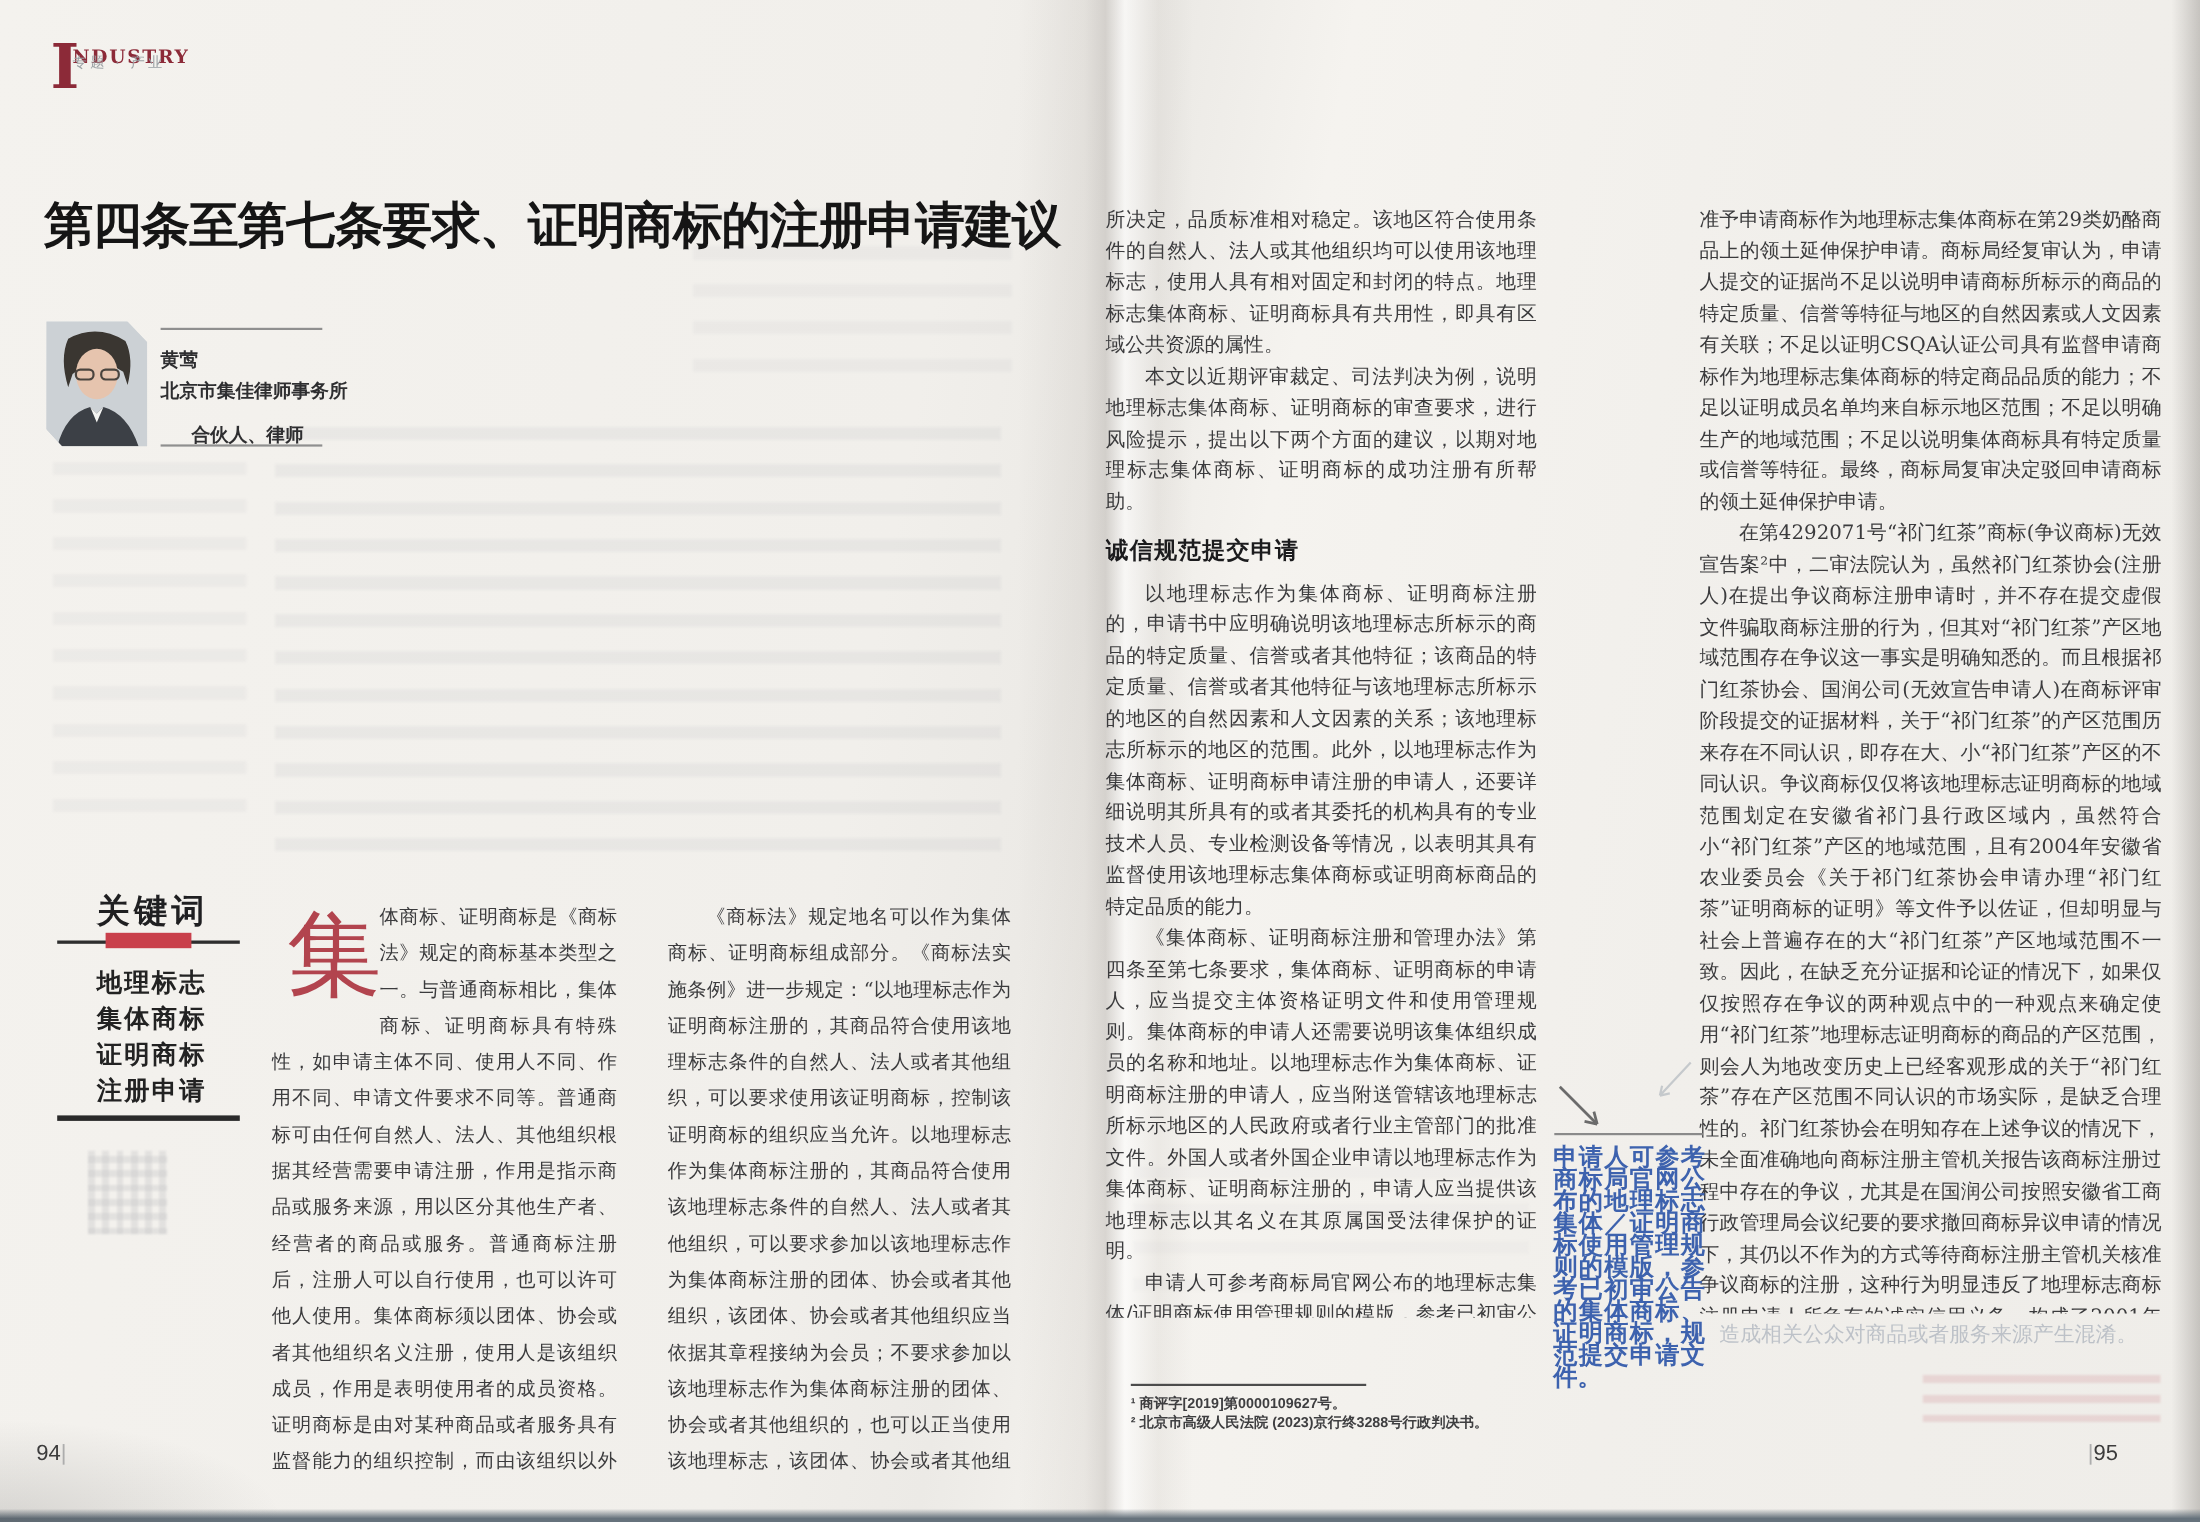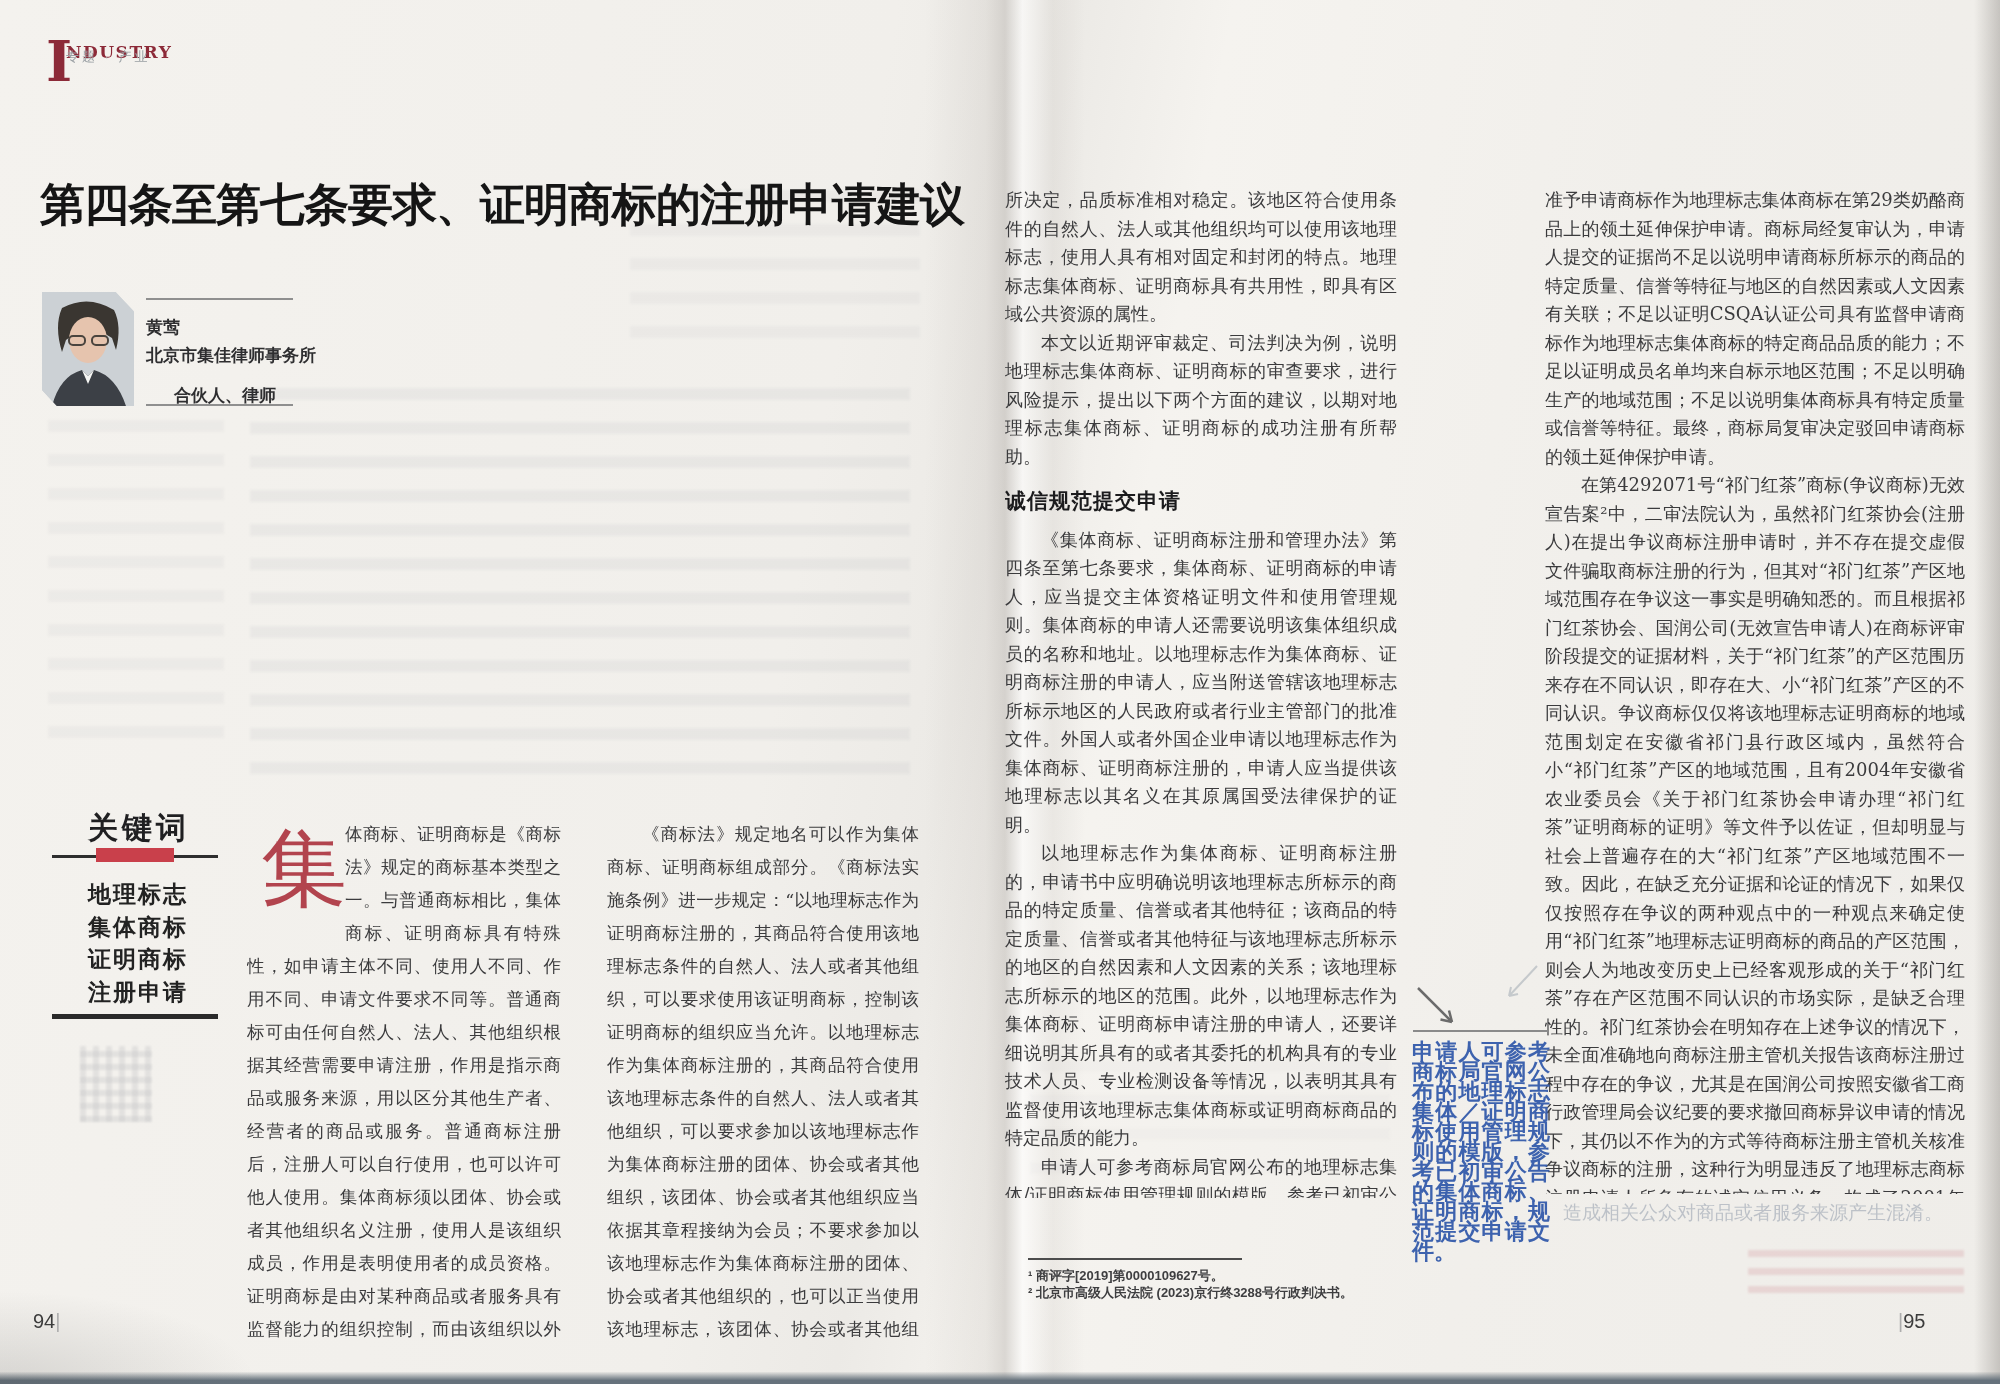--- a/index.html
+++ b/index.html
@@ -142,22 +142,22 @@
 
   <div class="abs col col-left c2">
     <p class="indent">《商标法》规定地名可以作为集体商标、证明商标组成部分。《商标法实施条例》进一步规定：“以地理标志作为证明商标注册的，其商品符合使用该地理标志条件的自然人、法人或者其他组织，可以要求使用该证明商标，控制该证明商标的组织应当允许。以地理标志作为集体商标注册的，其商品符合使用该地理标志条件的自然人、法人或者其他组织，可以要求参加以该地理标志作为集体商标注册的团体、协会或者其他组织，该团体、协会或者其他组织应当依据其章程接纳为会员；不要求参加以该地理标志作为集体商标注册的团体、协会或者其他组织的，也可以正当使用该地理标志，该团体、协会或者其他组织无权禁止。”</p>
 
   </div>
 
   <div class="abs col col-right c3">
     <p>所决定，品质标准相对稳定。该地区符合使用条件的自然人、法人或其他组织均可以使用该地理标志，使用人具有相对固定和封闭的特点。地理标志集体商标、证明商标具有共用性，即具有区域公共资源的属性。</p>
     <p class="indent">本文以近期评审裁定、司法判决为例，说明地理标志集体商标、证明商标的审查要求，进行风险提示，提出以下两个方面的建议，以期对地理标志集体商标、证明商标的成功注册有所帮助。</p>
     <h2 class="sec-heading">诚信规范提交申请</h2>
+    <p class="indent">以地理标志作为集体商标、证明商标注册的，申请书中应明确说明该地理标志所标示的商品的特定质量、信誉或者其他特征；该商品的特定质量、信誉或者其他特征与该地理标志所标示的地区的自然因素和人文因素的关系；该地理标志所标示的地区的范围。此外，以地理标志作为集体商标、证明商标申请注册的申请人，还要详细说明其所具有的或者其委托的机构具有的专业技术人员、专业检测设备等情况，以表明其具有监督使用该地理标志集体商标或证明商标商品的特定品质的能力。</p>
     <p class="indent">《集体商标、证明商标注册和管理办法》第四条至第七条要求，集体商标、证明商标的申请人，应当提交主体资格证明文件和使用管理规则。集体商标的申请人还需要说明该集体组织成员的名称和地址。以地理标志作为集体商标、证明商标注册的申请人，应当附送管辖该地理标志所标示地区的人民政府或者行业主管部门的批准文件。外国人或者外国企业申请以地理标志作为集体商标、证明商标注册的，申请人应当提供该地理标志以其名义在其原属国受法律保护的证明。</p>
-    <p class="indent">以地理标志作为集体商标、证明商标注册的，申请书中应明确说明该地理标志所标示的商品的特定质量、信誉或者其他特征；该商品的特定质量、信誉或者其他特征与该地理标志所标示的地区的自然因素和人文因素的关系；该地理标志所标示的地区的范围。此外，以地理标志作为集体商标、证明商标申请注册的申请人，还要详细说明其所具有的或者其委托的机构具有的专业技术人员、专业检测设备等情况，以表明其具有监督使用该地理标志集体商标或证明商标商品的特定品质的能力。</p>
     <p class="indent">申请人可参考商标局官网公布的地理标志集体/证明商标使用管理规则的模版，参考已初审公告的集体商标、证明商标，规范提交申请文件。</p>
 
   </div>
 
   <div class="abs col col-right c4">
     <p>准予申请商标作为地理标志集体商标在第29类奶酪商品上的领土延伸保护申请。商标局经复审认为，申请人提交的证据尚不足以说明申请商标所标示的商品的特定质量、信誉等特征与地区的自然因素或人文因素有关联；不足以证明CSQA认证公司具有监督申请商标作为地理标志集体商标的特定商品品质的能力；不足以证明成员名单均来自标示地区范围；不足以明确生产的地域范围；不足以说明集体商标具有特定质量或信誉等特征。最终，商标局复审决定驳回申请商标的领土延伸保护申请。</p>
     <p class="indent">在第4292071号“祁门红茶”商标(争议商标)无效宣告案²中，二审法院认为，虽然祁门红茶协会(注册人)在提出争议商标注册申请时，并不存在提交虚假文件骗取商标注册的行为，但其对“祁门红茶”产区地域范围存在争议这一事实是明确知悉的。而且根据祁门红茶协会、国润公司(无效宣告申请人)在商标评审阶段提交的证据材料，关于“祁门红茶”的产区范围历来存在不同认识，即存在大、小“祁门红茶”产区的不同认识。争议商标仅仅将该地理标志证明商标的地域范围划定在安徽省祁门县行政区域内，虽然符合小“祁门红茶”产区的地域范围，且有2004年安徽省农业委员会《关于祁门红茶协会申请办理“祁门红茶”证明商标的证明》等文件予以佐证，但却明显与社会上普遍存在的大“祁门红茶”产区地域范围不一致。因此，在缺乏充分证据和论证的情况下，如果仅仅按照存在争议的两种观点中的一种观点来确定使用“祁门红茶”地理标志证明商标的商品的产区范围，则会人为地改变历史上已经客观形成的关于“祁门红茶”存在产区范围不同认识的市场实际，是缺乏合理性的。祁门红茶协会在明知存在上述争议的情况下，未全面准确地向商标注册主管机关报告该商标注册过程中存在的争议，尤其是在国润公司按照安徽省工商行政管理局会议纪要的要求撤回商标异议申请的情况下，其仍以不作为的方式等待商标注册主管机关核准争议商标的注册，这种行为明显违反了地理标志商标注册申请人所负有的诚实信用义务，构成了2001年《商标法》第四十一条第一款规定的以“其他不正当手段取得注册的”的情形，争议</p>
   </div>
 
   <svg class="abs pq-arrow" width="150" height="75" viewBox="0 0 150 75">

